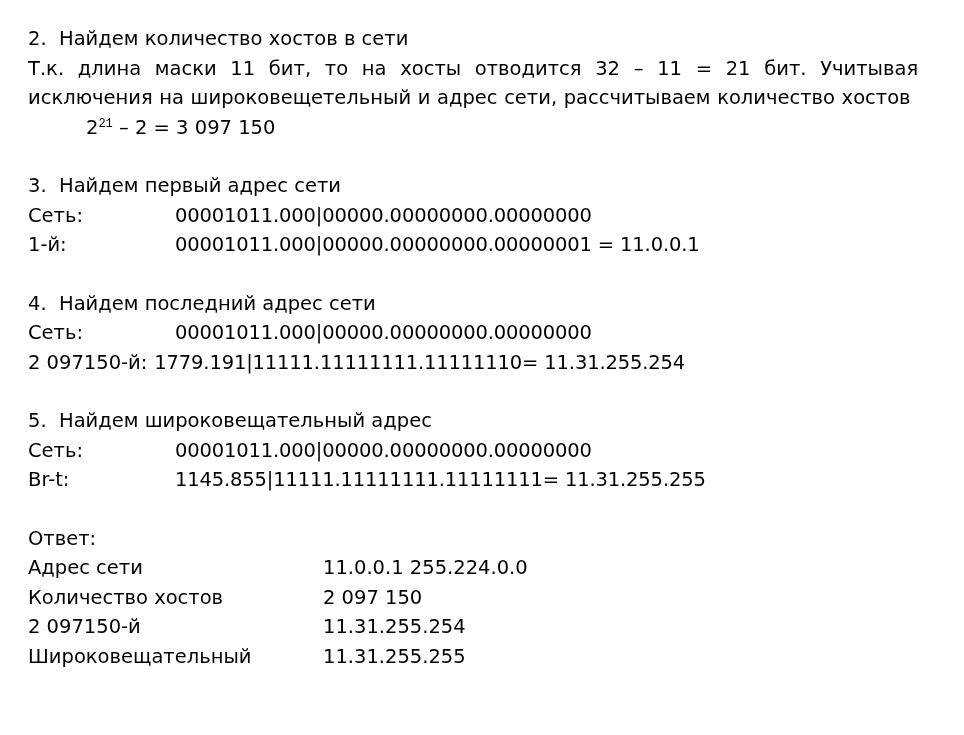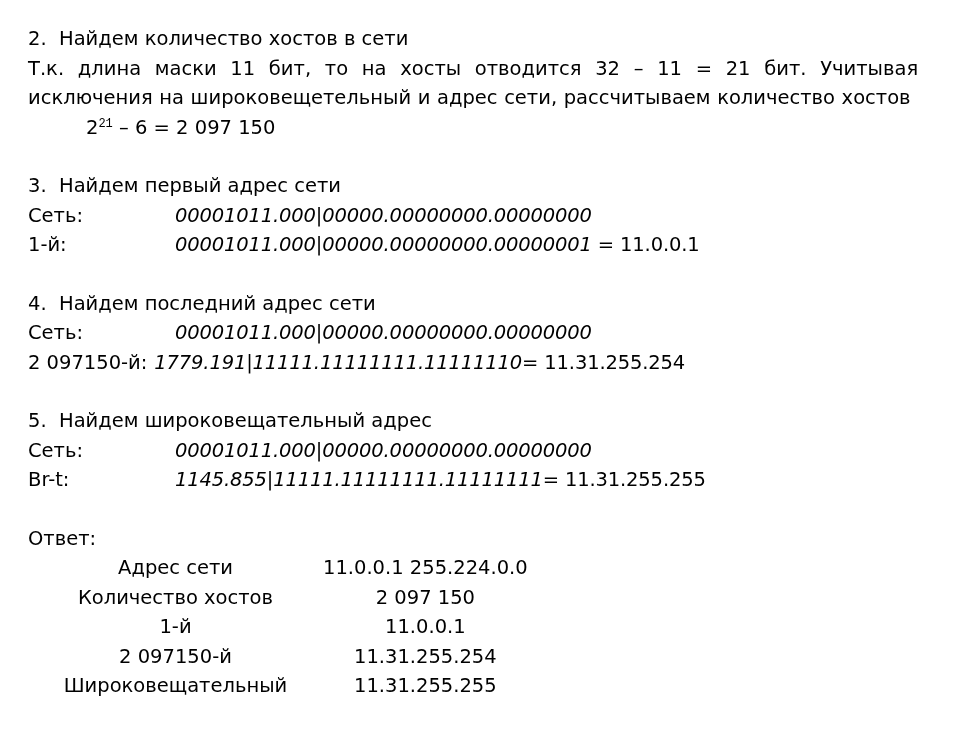--- a/index.html
+++ b/index.html
@@ -85,33 +85,31 @@
     width: 147px;
     white-space: pre;
   }
   .addr-label.wide {
     width: auto;
     padding-right: 7px;
   }
   .addr-bits {
     white-space: pre;
     letter-spacing: -0.15px;
-    font-style: italic;
   }
   .addr-eq {
     white-space: pre;
     letter-spacing: -0.15px;
   }
 
   
   .answer-table {
     border-collapse: collapse;
     font-size: 19.5px;
     line-height: 29.5px;
-    text-align: center;
   }
   .answer-table td {
     padding: 0;
     vertical-align: top;
     white-space: pre;
   }
   .answer-table td.key {
     width: 295px;
     padding-right: 0;
   }
@@ -121,21 +119,21 @@
 </style>
 </head>
 <body>
 
 <div class="page">
   <div class="content">
 
     <div class="heading">2.  Найдем количество хостов в сети</div>
     <div class="just-1">Т.к. длина маски 11 бит, то на хосты отводится 32 – 11 = 21 бит. Учитывая</div>
     <div class="just-2">исключения на широковещетельный и адрес сети, рассчитываем количество хостов</div>
-    <div class="formula"><span>2</span><sup>21</sup><span> – 6 = 2 097 150</span></div>
+    <div class="formula"><span>2</span><sup>21</sup><span> – 2 = 3 097 150</span></div>
 
     <div class="gap"></div>
 
     <div class="heading">3.  Найдем первый адрес сети</div>
     <div class="addr-row"><span class="addr-label">Сеть:</span><span class="addr-bits">00001011.000|00000.00000000.00000000</span><span class="addr-eq"></span></div>
     <div class="addr-row"><span class="addr-label">1-й:</span><span class="addr-bits">00001011.000|00000.00000000.00000001</span><span class="addr-eq"> = 11.0.0.1</span></div>
 
     <div class="gap"></div>
 
     <div class="heading">4.  Найдем последний адрес сети</div>
@@ -155,24 +153,20 @@
       <tbody>
         <tr>
           <td class="key">Адрес сети</td>
           <td class="val">11.0.0.1 255.224.0.0</td>
         </tr>
         <tr>
           <td class="key">Количество хостов</td>
           <td class="val">2 097 150</td>
         </tr>
         <tr>
-          <td class="key">1-й</td>
-          <td class="val">11.0.0.1</td>
-        </tr>
-        <tr>
           <td class="key">2 097150-й</td>
           <td class="val">11.31.255.254</td>
         </tr>
         <tr>
           <td class="key">Широковещательный</td>
           <td class="val">11.31.255.255</td>
         </tr>
       </tbody>
     </table>
 

